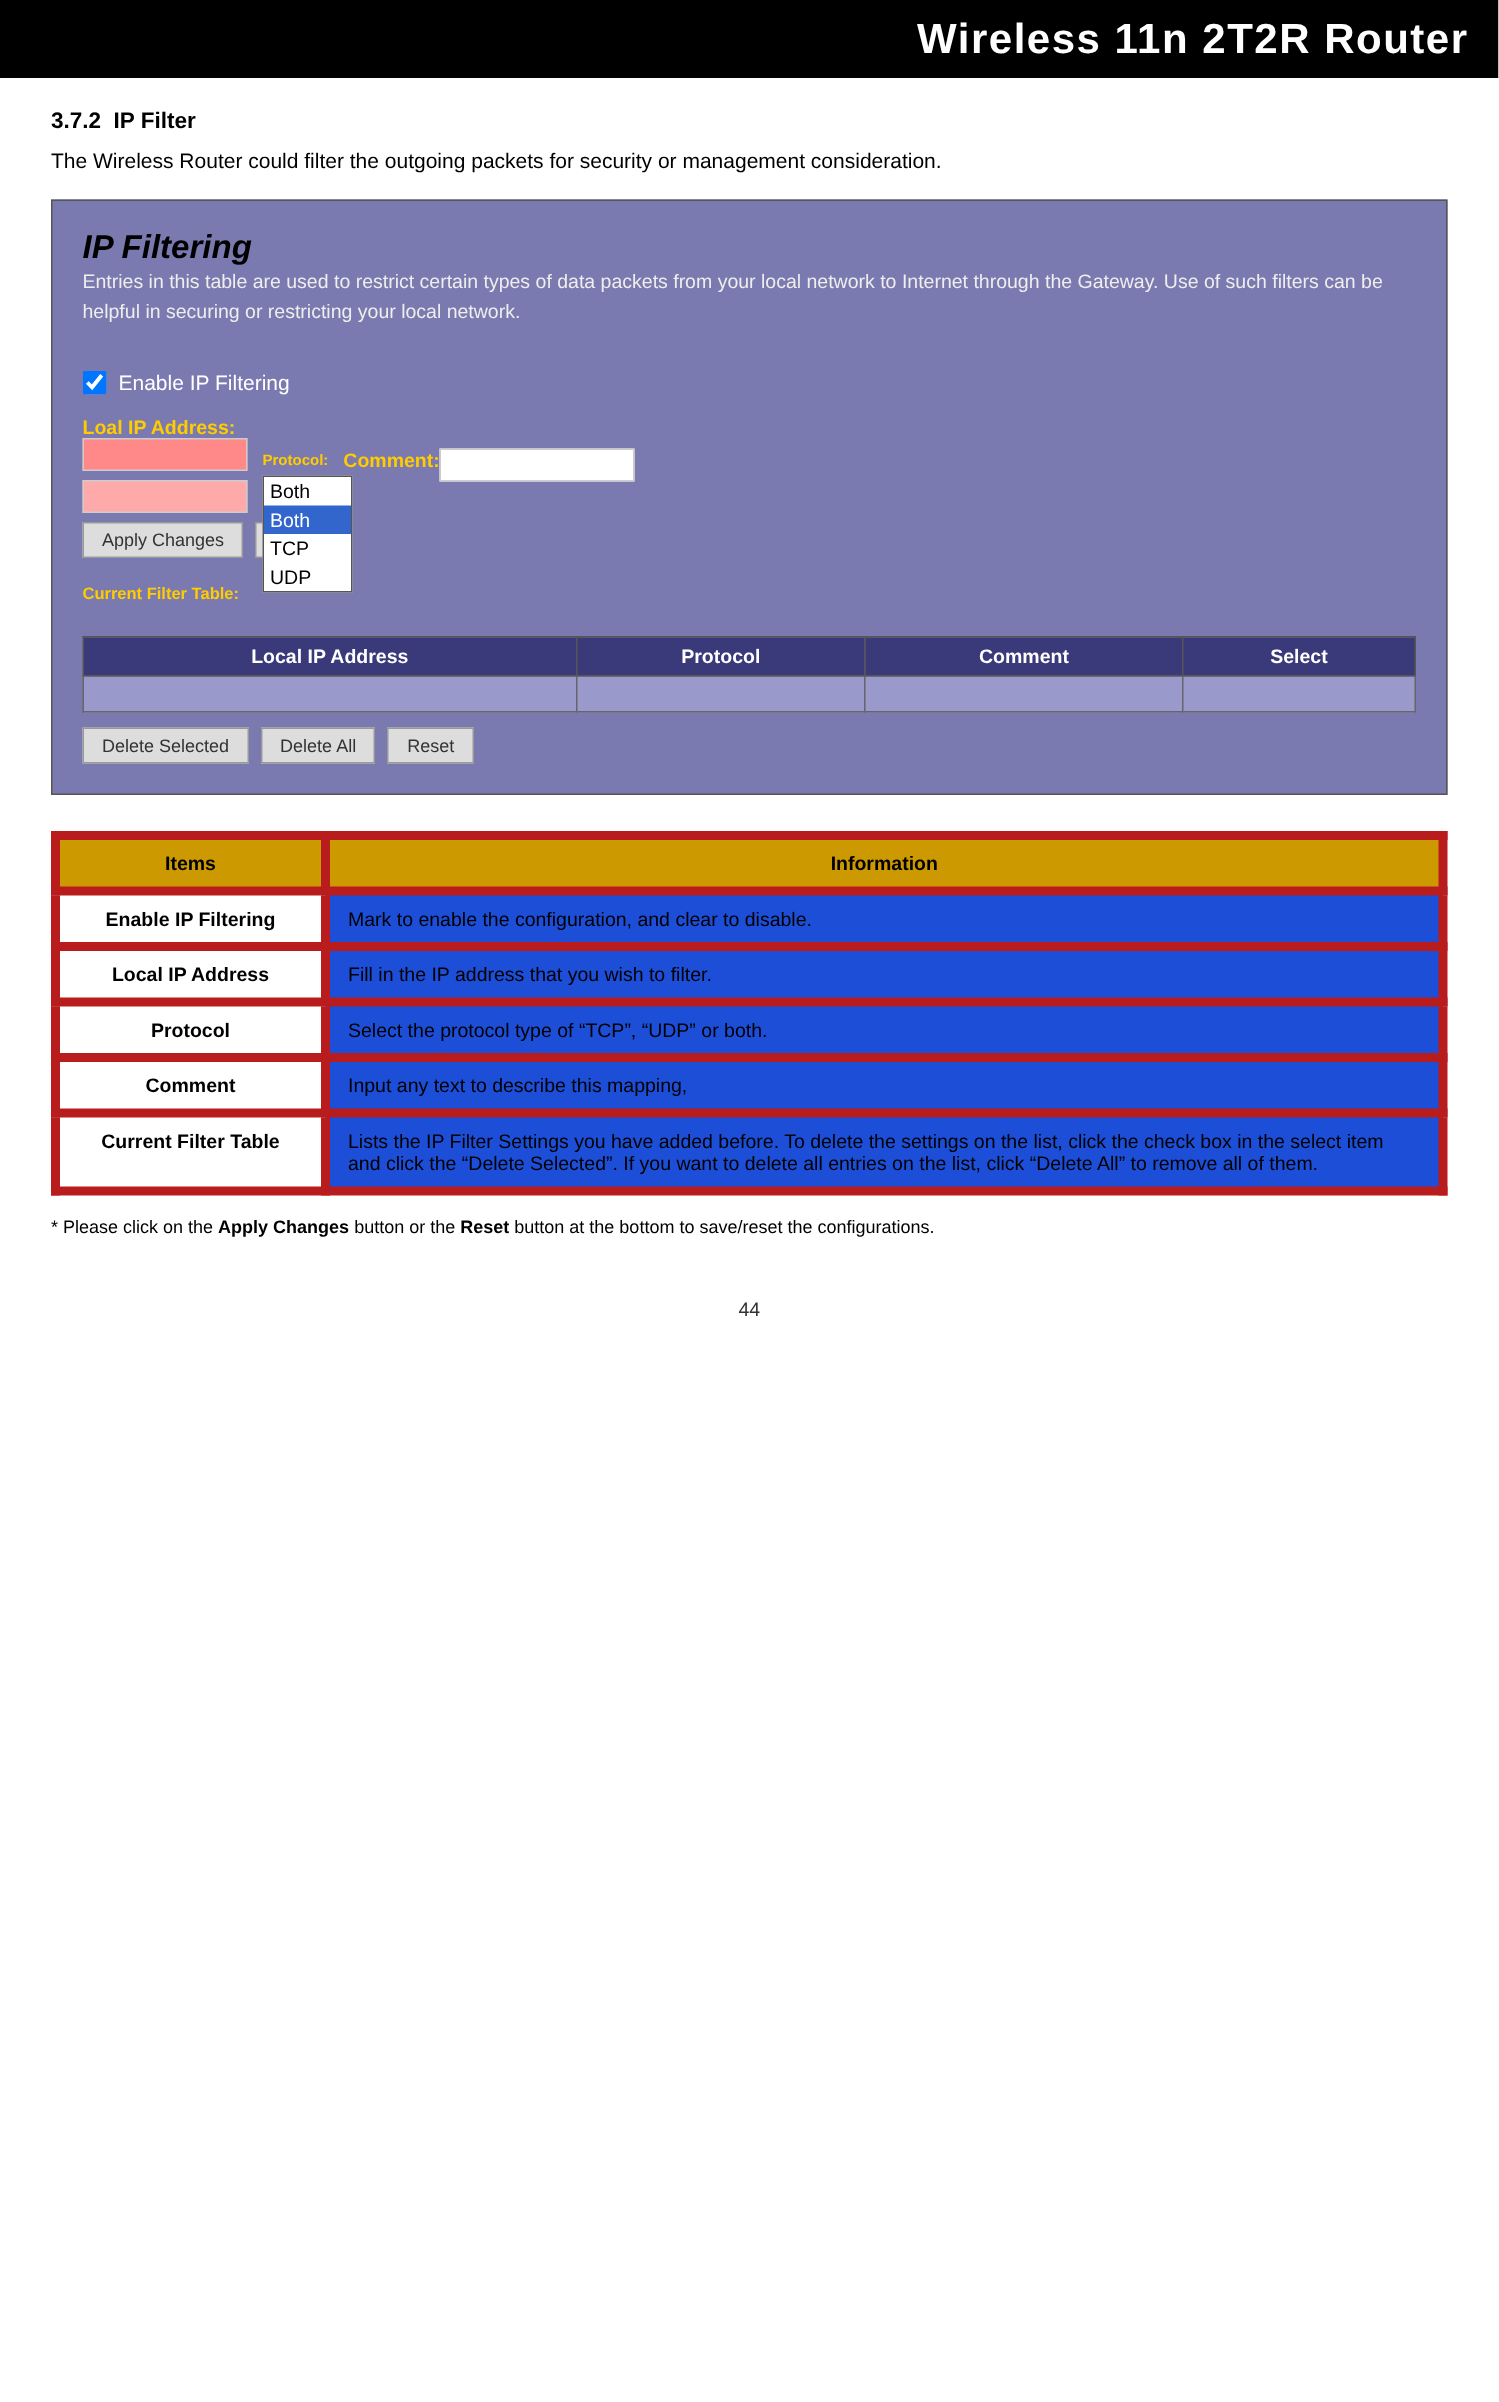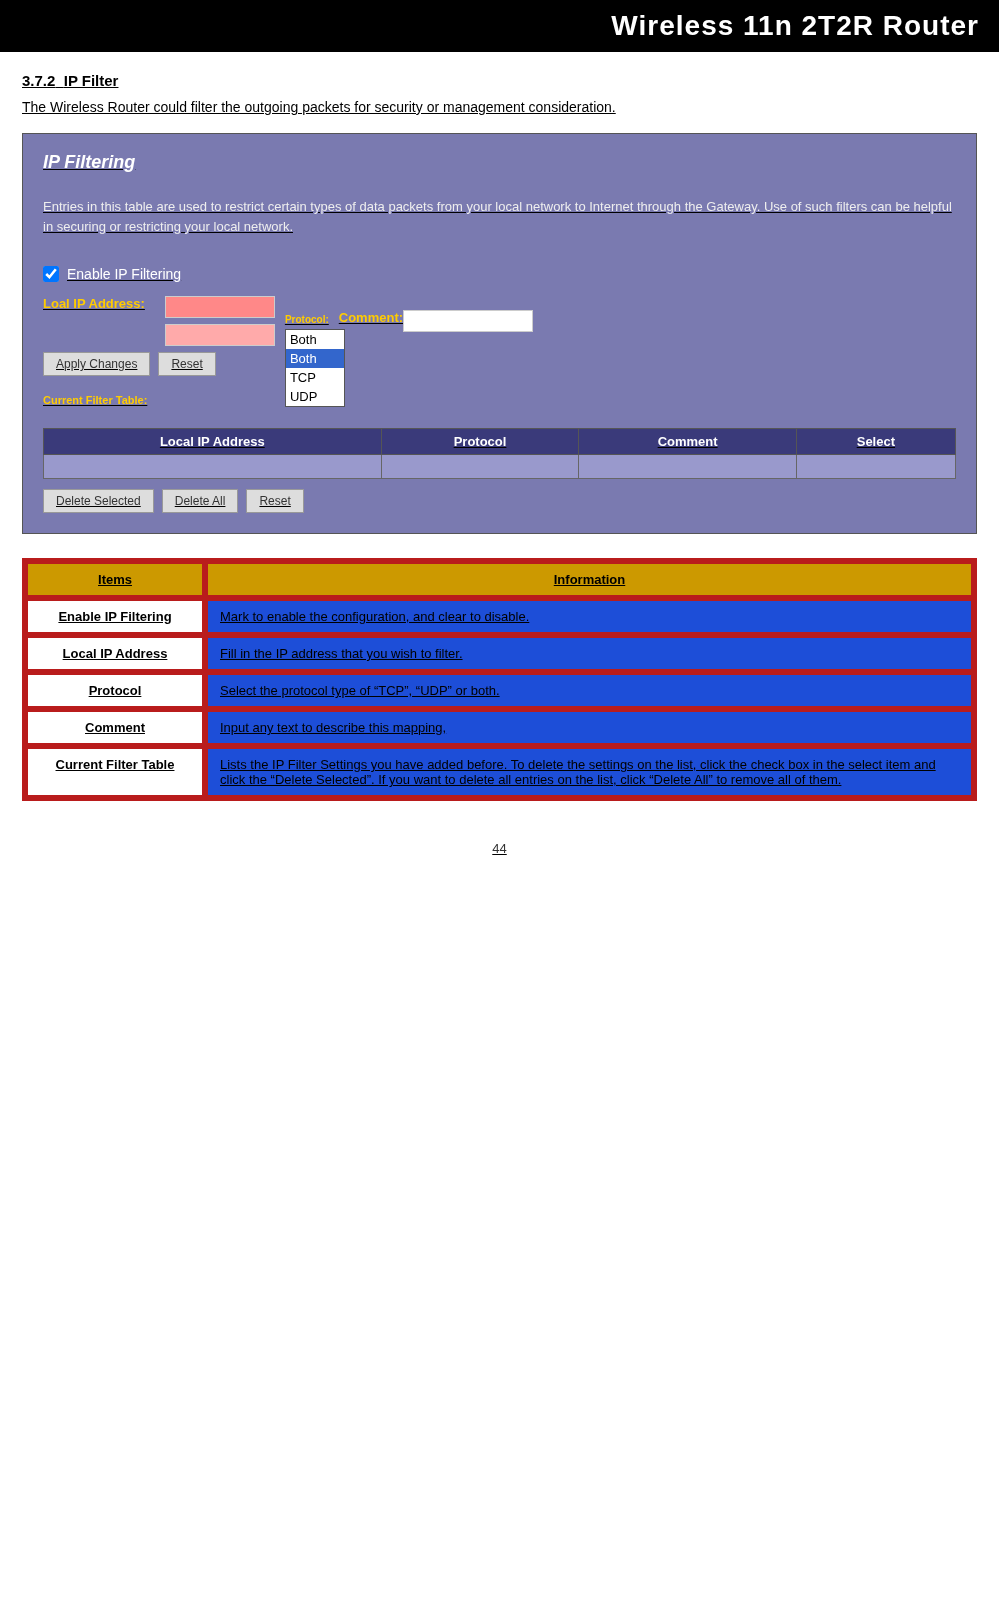--- a/index.html
+++ b/index.html
@@ -16,22 +16,21 @@
       background: #000;
       color: #fff;
       text-align: right;
       padding: 10px 20px;
       font-size: 28px;
       font-weight: bold;
       letter-spacing: 1px;
     }
 
     .content {
-      padding: 20px 22px;
-      text-decoration: underline;
+      padding: 20px 34px;
     }
 
     .section-title {
       font-size: 15px;
       font-weight: bold;
       margin-bottom: 10px;
     }
 
     .section-desc {
       font-size: 14px;
@@ -40,25 +39,25 @@
 
     
     .ip-filtering-panel {
       background: #7a7ab0;
       border: 1px solid #555;
       padding: 18px 20px 20px 20px;
       margin-bottom: 24px;
     }
 
     .panel-title {
-      color: #ffffff;
-      font-size: 18px;
+      color: #000000;
+      font-size: 22px;
       font-weight: bold;
       font-style: italic;
-      margin-bottom: 24px;
+      margin-bottom: 0;
     }
 
     .panel-desc {
       color: #eee;
       font-size: 13px;
       margin-bottom: 30px;
       line-height: 1.5;
     }
 
     .checkbox-row {
@@ -73,21 +72,22 @@
       margin-right: 8px;
     }
 
     .checkbox-label {
       color: #fff;
       font-size: 14px;
     }
 
     .field-group {
       display: flex;
-      gap: 20px;
+      flex-direction: column;
+      gap: 0;
     }
 
     .field-label {
       color: #ffcc00;
       font-size: 13px;
       font-weight: bold;
     }
 
     .field-input {
       background: #ff8888;
@@ -401,16 +401,19 @@
           <td>Comment</td>
           <td>Input any text to describe this mapping,</td>
         </tr>
         <tr>
           <td>Current Filter Table</td>
           <td>Lists the IP Filter Settings you have added before. To delete the settings on the list, click the check box in the select item and click the “Delete Selected”. If you want to delete all entries on the list, click “Delete All” to remove all of them.</td>
         </tr>
       </tbody>
   </table>
 
+  <p class="footnote">
+    * Please click on the <strong>Apply Changes</strong> button or the <strong>Reset</strong> button at the bottom to save/reset the configurations.
+  </p>
 
   <div class="page-number">44</div>
 
 </div>
 
 </body></html>

